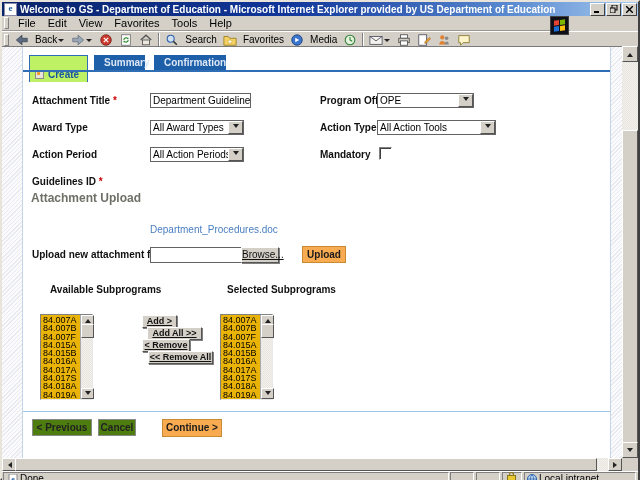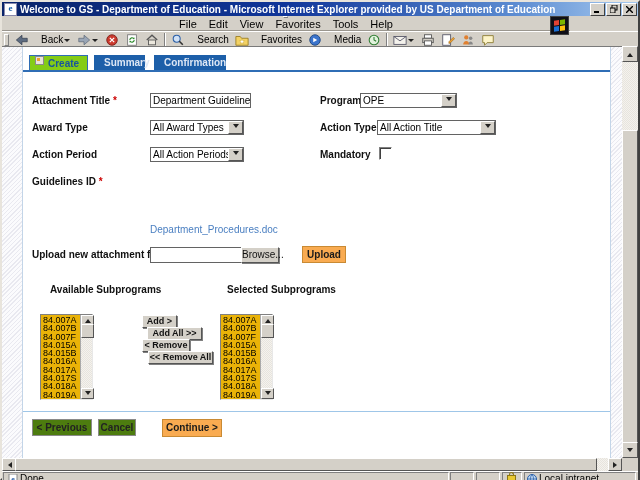--- a/index.html
+++ b/index.html
@@ -13,51 +13,51 @@
   .title-icon{width:11px;height:11px;margin:0 3px 0 2px;background:#fff;border:1px solid #88a;
     color:#1b5fa8;font:bold 9px/9px "Liberation Serif",serif;text-align:center;}
   .title-text{color:#fff;font:bold 10px "Liberation Sans",sans-serif;white-space:nowrap;
     overflow:hidden;flex:1;}
   .win-btn{width:13px;height:11px;margin-right:1px;background:#d4d0c8;
     border:1px solid;border-color:#fff #404040 #404040 #fff;
     display:flex;align-items:center;justify-content:center;
     font:bold 8px/8px "DejaVu Sans",sans-serif;color:#000;}
   
   .menubar{position:absolute;left:0;top:14px;width:568px;height:14px;background:#d4d0c8;
-    border-bottom:1px solid #9a968e;display:flex;align-items:center;flex-direction:column;}
+    border-bottom:1px solid #9a968e;display:flex;align-items:center;}
   .grip{width:3px;height:10px;margin:0 3px 0 2px;
     border:1px solid;border-color:#fff #808080 #808080 #fff;}
   .menu-item{font:11px "Liberation Sans",sans-serif;color:#000;padding:0 6px;}
   .throbber{position:absolute;right:1px;top:0;width:17px;height:17px;background:#101018;
     border:1px solid #404040;display:flex;align-items:center;justify-content:center;z-index:5;}
   .flag{display:grid;grid-template-columns:5px 5px;grid-template-rows:5px 5px;gap:1px;
     transform:skewY(-8deg);}
   .flag i{display:block;}
   
   .toolbar{position:absolute;left:0;top:29px;width:636px;height:15px;background:#d4d0c8;
     border-top:1px solid #fff;border-bottom:1px solid #808080;
     display:flex;align-items:center;}
   .tb-btn{display:flex;align-items:center;padding:0 3px;height:15px;}
-  .tb-label{font:10px "Liberation Sans",sans-serif;color:#000;margin-left:12px;white-space:nowrap;}
+  .tb-label{font:10px "Liberation Sans",sans-serif;color:#000;margin-left:6px;white-space:nowrap;}
   .tb-sep{width:1px;height:13px;background:#808080;border-right:1px solid #fff;margin:0 2px;}
   .ico{width:14px;height:14px;display:inline-block;}
   .caret{width:0;height:0;border:3px solid transparent;border-top:3px solid #222;
     margin:4px 1px 0 1px;display:inline-block;}
   
   .content{position:absolute;left:0;top:44px;width:620px;height:412px;background:#fff;
     border-top:1px solid #7a7a7a;overflow:hidden;}
   .hatch{position:absolute;top:0;height:412px;
     background:repeating-linear-gradient(135deg,#fbfbfd 0 2px,#e9e9f0 2px 3px);}
   .hatch.left{left:0;width:20px;border-right:1px solid #c3d5e8;}
   .hatch.right{left:608px;width:12px;border-left:1px solid #c3d5e8;}
   
   .tab{position:absolute;top:8px;height:15px;font:bold 10px/15px "Liberation Sans",sans-serif;
     text-align:center;}
-  .tab.active{background:#84cc16;border:1px solid #2f6db5;border-bottom:none;color:#17549e;
-    display:flex;align-items:flex-start;padding:0 8px 0 5px;}
+  .tab.active{background:#bef264;border:1px solid #2f6db5;border-bottom:none;color:#17549e;
+    display:flex;align-items:center;padding:11px 8px 0 5px;}
   .tab.inactive{background:#1d5fa9;color:#dde7f5;padding:0 10px;}
   .tab-ico{width:7px;height:7px;border:1px solid #8a8a8a;background:#e8e4da;margin-right:4px;
     position:relative;}
   .tab-ico::after{content:"";position:absolute;left:1px;top:1px;width:3px;height:3px;background:#f0a030;}
   .tab-underline{position:absolute;left:21px;top:23px;width:587px;height:2px;background:#2f6db5;}
   
   .lbl{position:absolute;font:bold 10px "Liberation Sans",sans-serif;color:#111;white-space:nowrap;}
   .red{color:#cc0000;}
   .field{position:absolute;background:#fff;border:1px solid #636363;
     font:10px/13px "Liberation Sans",sans-serif;padding:0 2px;white-space:nowrap;overflow:hidden;}
@@ -66,21 +66,21 @@
     white-space:nowrap;overflow:hidden;}
   .combo .dd{width:13px;background:#d4d0c8;border:1px solid;border-color:#fff #555 #555 #fff;
     display:flex;justify-content:center;}
   .checkbox{position:absolute;width:11px;height:11px;background:#fff;
     border:1px solid;border-color:#808080 #fff #fff #808080;box-shadow:inset 1px 1px 0 #404040;}
   .section-title{position:absolute;font:bold 12px "Liberation Sans",sans-serif;color:#6f6f68;}
   .link{position:absolute;font:10px "Liberation Sans",sans-serif;color:#4a7fc1;}
   .btn-orange{position:absolute;background:#f9ab51;border:1px solid #c98a33;
     font:bold 10px "Liberation Sans",sans-serif;color:#1a1a1a;text-align:center;}
   .btn-3d{position:absolute;background:#d4d0c8;border:1px solid;border-color:#fff #555 #555 #fff;
-    box-shadow:1px 1px 0 #808080;font:bold 9px "Liberation Sans",sans-serif;text-align:center;color:#111;}
+    box-shadow:1px 1px 0 #808080;font:bold 9px "Liberation Sans",sans-serif;text-align:center;color:#111;text-decoration:underline;}
   .btn-flat{position:absolute;background:#4d7c0f;border:1px solid #8a8a8a;
     font:bold 10px "Liberation Sans",sans-serif;color:#222;text-align:center;}
   .listbox{position:absolute;width:51px;height:84px;background:#eab308;
     border:1px solid;border-color:#808080 #e8e8e8 #e8e8e8 #808080;display:flex;}
   .lb-items{flex:1;overflow:hidden;font:9px/8.3px "Liberation Sans",sans-serif;padding:1px 0 0 2px;}
   .lb-item{white-space:nowrap;}
   .lb-scroll{width:11px;background:repeating-conic-gradient(#f4f2ee 0 25%,#e7e4dd 0 50%) 0 0/2px 2px;
     border-left:1px solid #aaa;position:relative;}
   .lb-arrow{position:absolute;left:0;width:11px;height:9px;background:#d4d0c8;
     border:1px solid;border-color:#fff #555 #555 #fff;display:flex;align-items:center;justify-content:center;}
@@ -297,54 +297,55 @@
       <span>Summary</span>
     </div>
     <div class="tab inactive" style="left:152px;width:52px">
       <span>Confirmation</span>
     </div>
     <div class="tab-underline"></div>
 
     <span class="lbl" style="left:30px;top:48px"><span>Attachment Title</span> <span class="red">*</span></span>
     <span class="field" style="left:148px;top:46px;width:95px;height:13px">Department Guidelines</span>
     <span class="lbl" style="left:318px;top:48px">Program Office</span>
-    <span class="combo" style="left:358px;top:46px;width:95px">
+    <span class="combo" style="left:375px;top:46px;width:95px">
       <span class="val">OPE</span>
       <span class="dd">
           <span class="tri-down"></span>
         </span>
     </span>
 
     <span class="lbl" style="left:30px;top:75px">Award Type</span>
     <span class="combo" style="left:148px;top:73px;width:92px">
       <span class="val">All Award Types</span>
       <span class="dd">
           <span class="tri-down"></span>
         </span>
     </span>
     <span class="lbl" style="left:318px;top:75px">Action Type</span>
     <span class="combo" style="left:375px;top:73px;width:117px">
-      <span class="val">All Action Title</span>
+      <span class="val">All Action Tools</span>
       <span class="dd">
           <span class="tri-down"></span>
         </span>
     </span>
 
     <span class="lbl" style="left:30px;top:102px">Action Period</span>
     <span class="combo" style="left:148px;top:100px;width:92px">
       <span class="val">All Action Periods</span>
       <span class="dd">
           <span class="tri-down"></span>
         </span>
     </span>
     <span class="lbl" style="left:318px;top:102px">Mandatory</span>
     <span class="checkbox" style="left:377px;top:100px"></span>
 
     <span class="lbl" style="left:30px;top:129px"><span>Guidelines ID</span> <span class="red">*</span></span>
 
+    <span class="section-title" style="left:29px;top:144px">Attachment Upload</span>
     <span class="link" style="left:148px;top:177px">Department_Procedures.doc</span>
 
     <span class="lbl" style="left:30px;top:202px"><span>Upload new attachment file</span><span class="red">*</span></span>
     <span class="field" style="left:148px;top:200px;width:86px;height:14px"></span>
     <span class="btn-3d" style="left:239px;top:200px;width:36px;height:14px;font-weight:normal;font-size:10px;line-height:14px">Browse...</span>
     <span class="btn-orange" style="left:300px;top:199px;width:42px;height:15px;line-height:15px">Upload</span>
 
     <span class="lbl" style="left:48px;top:237px">Available Subprograms</span>
     <span class="lbl" style="left:225px;top:237px">Selected Subprograms</span>
 

